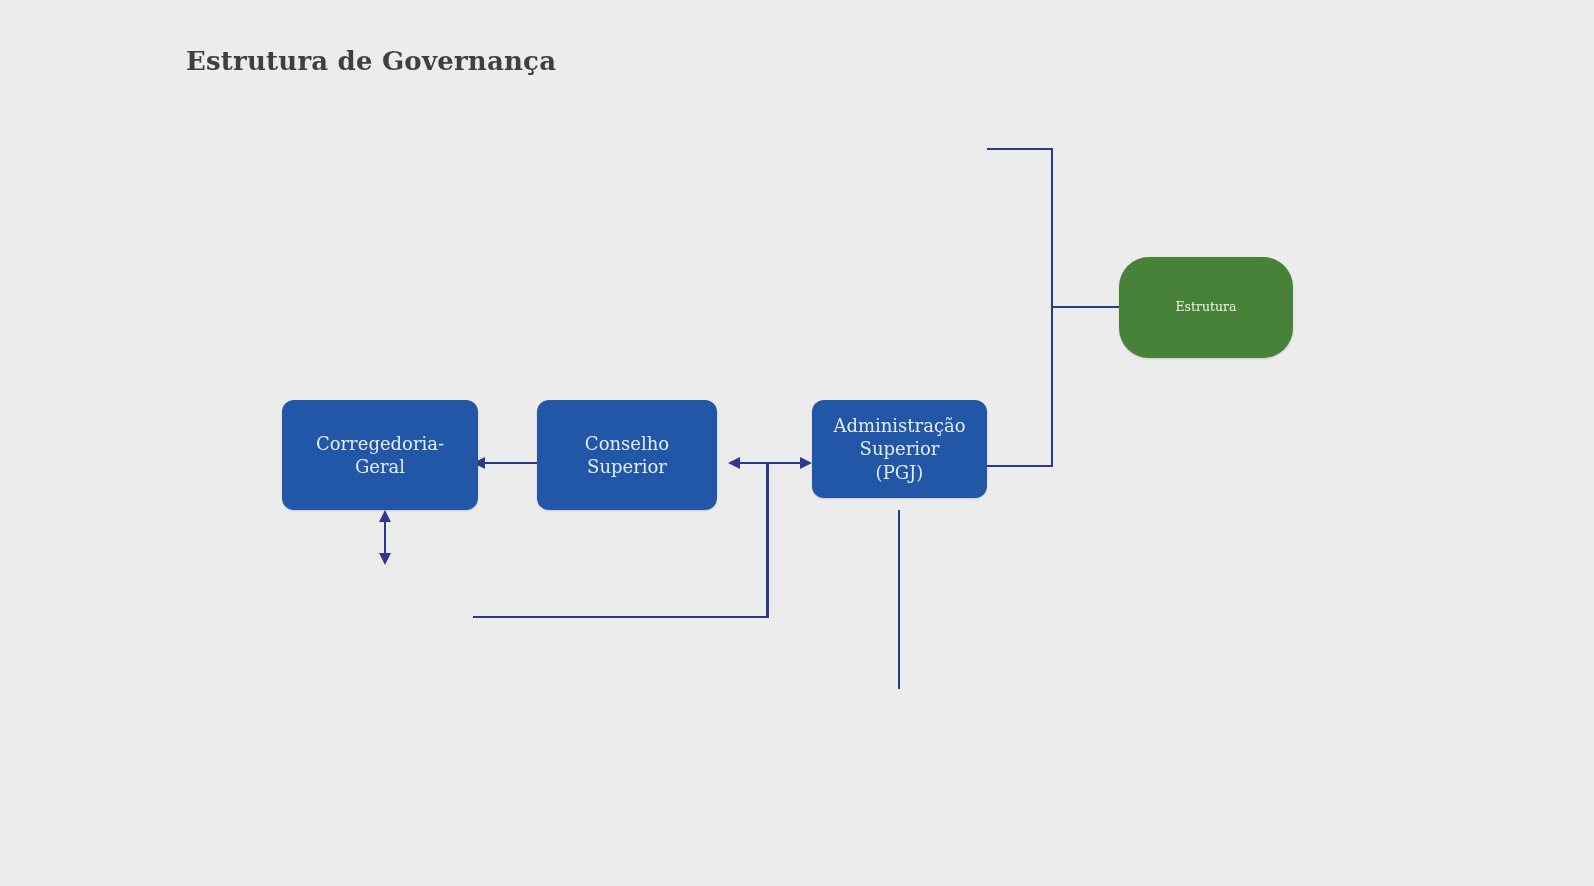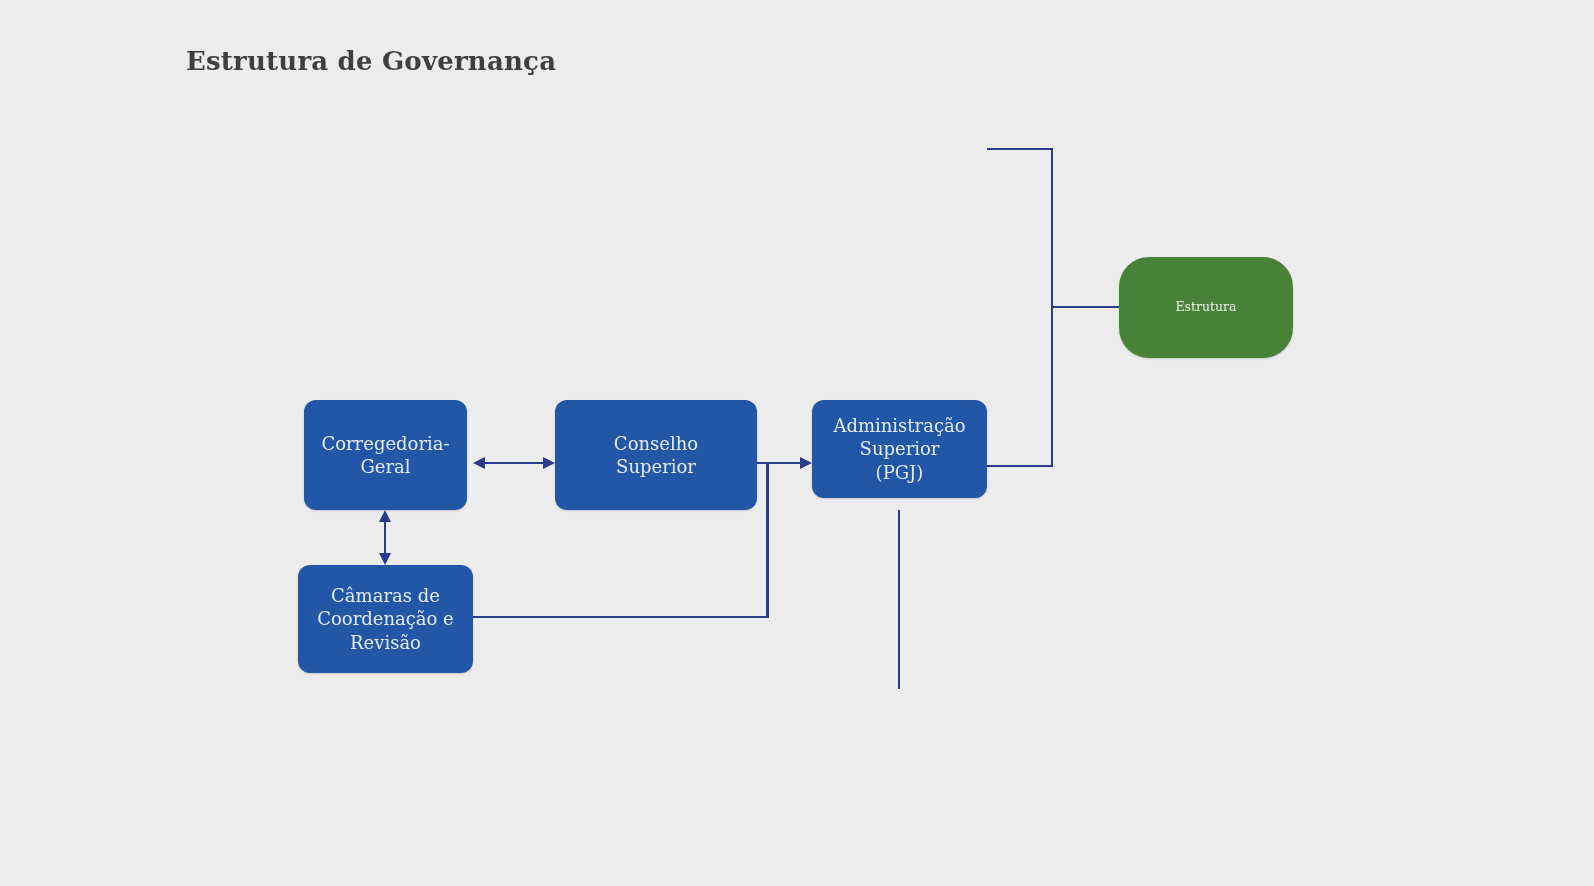--- a/index.html
+++ b/index.html
@@ -98,36 +98,31 @@
   <div class="line" style="left:473px; top:616px; width:296px; height:2px"></div>
   <div class="line" style="left:766px; top:463px; width:3px; height:155px"></div>
 
   <div class="line" style="left:898px; top:510px; width:2px; height:179px"></div>
 
 
   <div class="node green" style="left:1119px; top:257px; width:174px; height:101px">
     <span class="node-label">Estrutura</span>
   </div>
 
-  <div class="node blue" style="left:304px; top:400px; width:163px; height:110px">
+  <div class="node blue" style="left:282px; top:400px; width:196px; height:110px">
     <span class="node-label">Corregedoria-
 Geral</span>
   </div>
 
-  <div class="node blue" style="left:555px; top:400px; width:202px; height:110px">
+  <div class="node blue" style="left:537px; top:400px; width:180px; height:110px">
     <span class="node-label">Conselho
 Superior</span>
   </div>
 
   <div class="node blue" style="left:812px; top:400px; width:175px; height:98px">
     <span class="node-label">Administração
 Superior
 (PGJ)</span>
   </div>
 
-  <div class="node blue" style="left:298px; top:565px; width:175px; height:108px">
-    <span class="node-label">Câmaras de
-Coordenação e
-Revisão</span>
-  </div>
 
 
 </div>
 
 </body></html>

